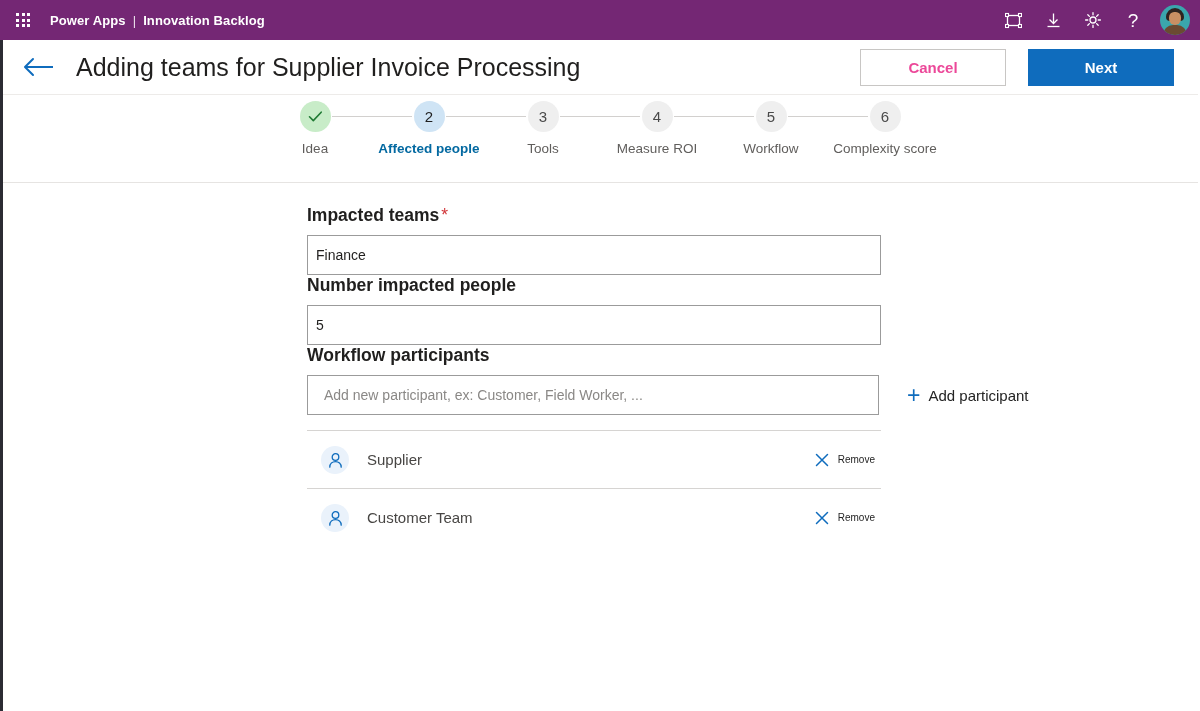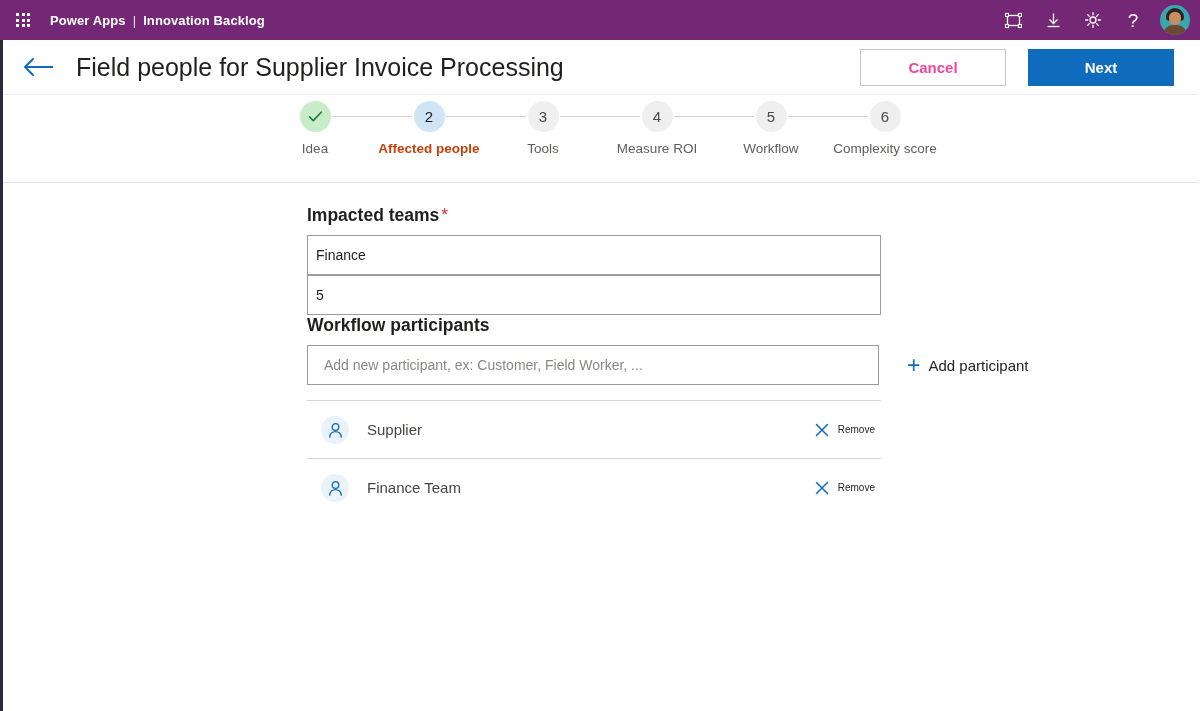--- a/index.html
+++ b/index.html
@@ -261,21 +261,21 @@
   }
   .step-label {
     margin-top: 7px;
     font-size: 13.5px;
     line-height: 18px;
     text-align: center;
     color: #605e5c;
     max-width: 104px;
   }
   .step.is-active .step-label {
-    color: #c2410c;
+    color: #0369a1;
     font-weight: bold;
   }
 
   
   .content {
     flex: 1 1 auto;
     overflow: hidden;
     padding: 22px 0 0 0;
   }
   .form {
@@ -447,21 +447,21 @@
     </div>
   </div>
 
   <div class="title-bar">
     <div class="back-btn">
       <svg width="33" height="20" viewBox="0 0 33 20" fill="none">
         <path d="M31 10 H3" stroke="#0f6cbd" stroke-width="2"></path>
         <path d="M11 2 L3 10 L11 18" stroke="#0f6cbd" stroke-width="2" fill="none" stroke-linecap="round" stroke-linejoin="round"></path>
       </svg>
     </div>
-    <div class="page-title">Field people for Supplier Invoice Processing</div>
+    <div class="page-title">Adding teams for Supplier Invoice Processing</div>
     <div class="title-spacer"></div>
     <button class="btn btn-secondary">Cancel</button>
     <button class="btn btn-primary">Next</button>
   </div>
 
   <div class="stepper-band">
     <div class="stepper">
 
       <div class="step">
         <div class="circle-row">
@@ -527,20 +527,21 @@
     <div class="form">
 
       <div class="field">
         <label class="field-label">
           <span>Impacted teams</span><span class="req">*</span>
         </label>
         <input class="text-input" type="text" value="Finance" style="">
       </div>
 
       <div class="field">
+        <label class="field-label">Number impacted people</label>
         <input class="text-input" type="text" value="5" style="">
       </div>
 
       <div class="field">
         <label class="field-label">Workflow participants</label>
         <div class="participant-row">
           <input class="text-input" type="text" placeholder="Add new participant, ex: Customer, Field Worker, ..." style="">
           <div class="add-participant">
             <span class="plus">+</span>
             <span class="lbl">Add participant</span>
@@ -570,21 +571,21 @@
         </span>
       </div>
 
       <div class="list-row">
         <span class="person-avatar">
           <svg width="15" height="16" viewBox="0 0 15 16" fill="none">
             <circle cx="7.5" cy="5" r="3.3" stroke="#0f6cbd" stroke-width="1.3"></circle>
             <path d="M1.8 15.2 C1.8 11.6 4.4 9.6 7.5 9.6 C10.6 9.6 13.2 11.6 13.2 15.2" stroke="#0f6cbd" stroke-width="1.3" fill="none" stroke-linecap="round"></path>
           </svg>
         </span>
-        <span class="person-name">Finance Team</span>
+        <span class="person-name">Customer Team</span>
         <span class="remove-btn">
           <span class="x">
             <svg width="16" height="16" viewBox="0 0 16 16" fill="none">
               <path d="M2.5 2.5 L13.5 13.5 M13.5 2.5 L2.5 13.5" stroke="#0f6cbd" stroke-width="1.5" stroke-linecap="round"></path>
             </svg>
           </span>
           <span class="lbl">Remove</span>
         </span>
       </div>
 

